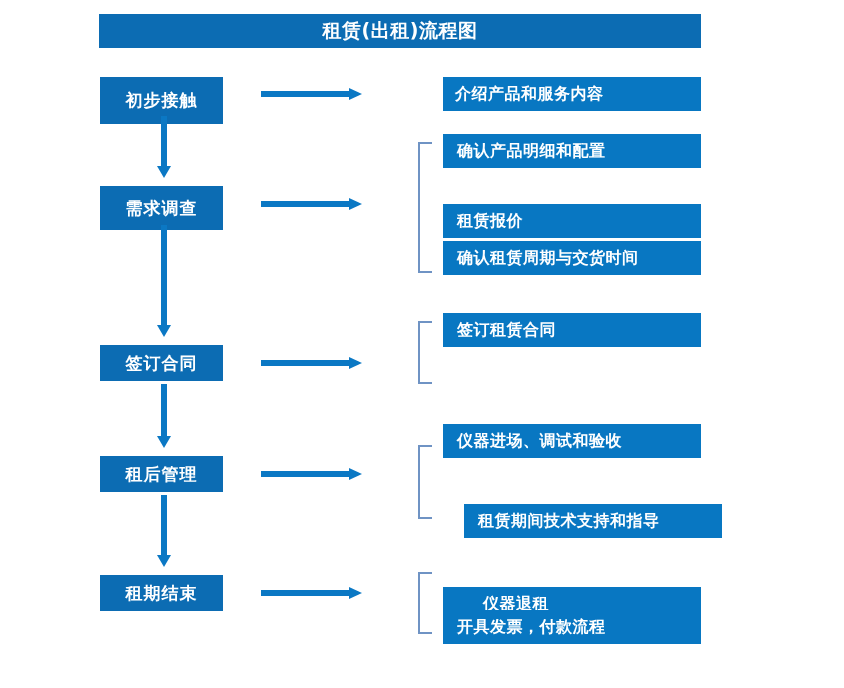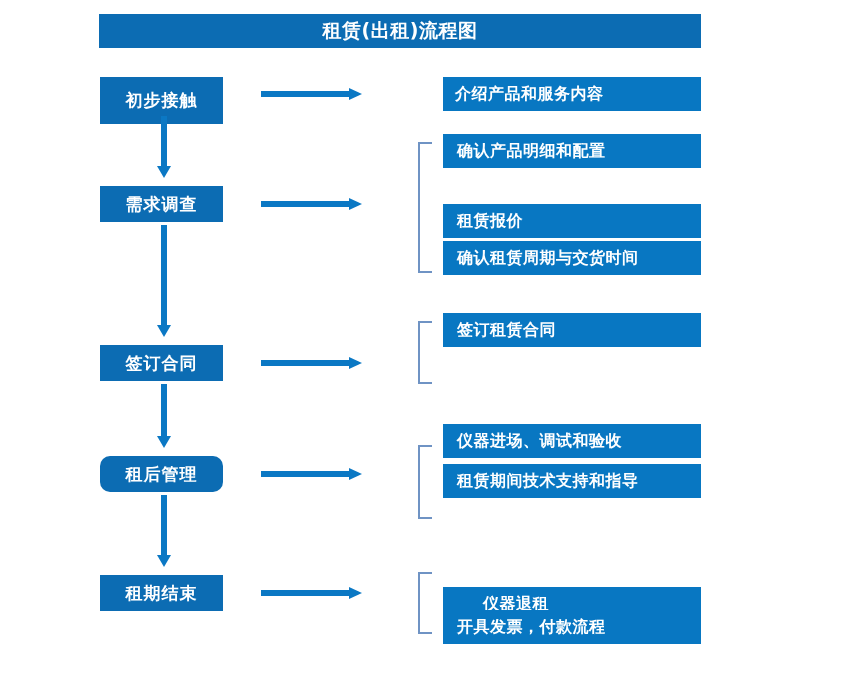--- a/index.html
+++ b/index.html
@@ -77,23 +77,23 @@
   }
 </style>
 </head>
 <body>
 
 <div id="canvas">
 
   <div class="title-bar">租赁(出租)流程图</div>
 
   <div class="stage-box" style="left:100px; top:77px; width:123px; height:47px;">初步接触</div>
-  <div class="stage-box" style="left:100px; top:186px; width:123px; height:36px;text-align:right;">需求调查</div>
+  <div class="stage-box" style="left:100px; top:186px; width:123px; height:44px;text-align:right;">需求调查</div>
   <div class="stage-box" style="left:100px; top:345px; width:123px; height:36px;">签订合同</div>
-  <div class="stage-box" style="left:100px; top:456px; width:123px; height:36px;border-radius:10px;">租后管理</div>
+  <div class="stage-box" style="left:100px; top:456px; width:123px; height:36px;">租后管理</div>
   <div class="stage-box" style="left:100px; top:575px; width:123px; height:36px;">租期结束</div>
 
   <svg class="v-arrow" style="left:155px; top:116px; width:18px; height:64px;" viewBox="0 0 18 64">
     <rect x="6" y="0" width="6" height="52" fill="#0b78c4"></rect>
     <polygon points="2,50 16,50 9,62" fill="#0b78c4"></polygon>
   </svg>
   <svg class="v-arrow" style="left:155px; top:225px; width:18px; height:114px;" viewBox="0 0 18 114">
     <rect x="6" y="0" width="6" height="102" fill="#0b78c4"></rect>
     <polygon points="2,100 16,100 9,112" fill="#0b78c4"></polygon>
   </svg>
@@ -132,19 +132,19 @@
   <div class="bracket" style="left:418px; top:142px; height:131px;"></div>
   <div class="detail-box" style="top:134px;">确认产品明细和配置</div>
   <div class="detail-box" style="top:204px;">租赁报价</div>
   <div class="detail-box" style="top:241px;">确认租赁周期与交货时间</div>
 
   <div class="bracket" style="left:418px; top:321px; height:63px;"></div>
   <div class="detail-box" style="top:313px;">签订租赁合同</div>
 
   <div class="bracket" style="left:418px; top:445px; height:74px;"></div>
   <div class="detail-box" style="top:424px;">仪器进场、调试和验收</div>
-  <div class="detail-box" style="top:464px;">租赁期间技术支持和指导</div>
+  <div class="detail-box" style="top:504px;margin-left:21px;">租赁期间技术支持和指导</div>
 
   <div class="bracket" style="left:418px; top:572px; height:62px;"></div>
   <div class="detail-box" style="top:587px;padding-left:40px;">仪器退租</div>
   <div class="detail-box" style="top:610px;">开具发票，付款流程</div>
 
 </div>
 
 </body></html>

